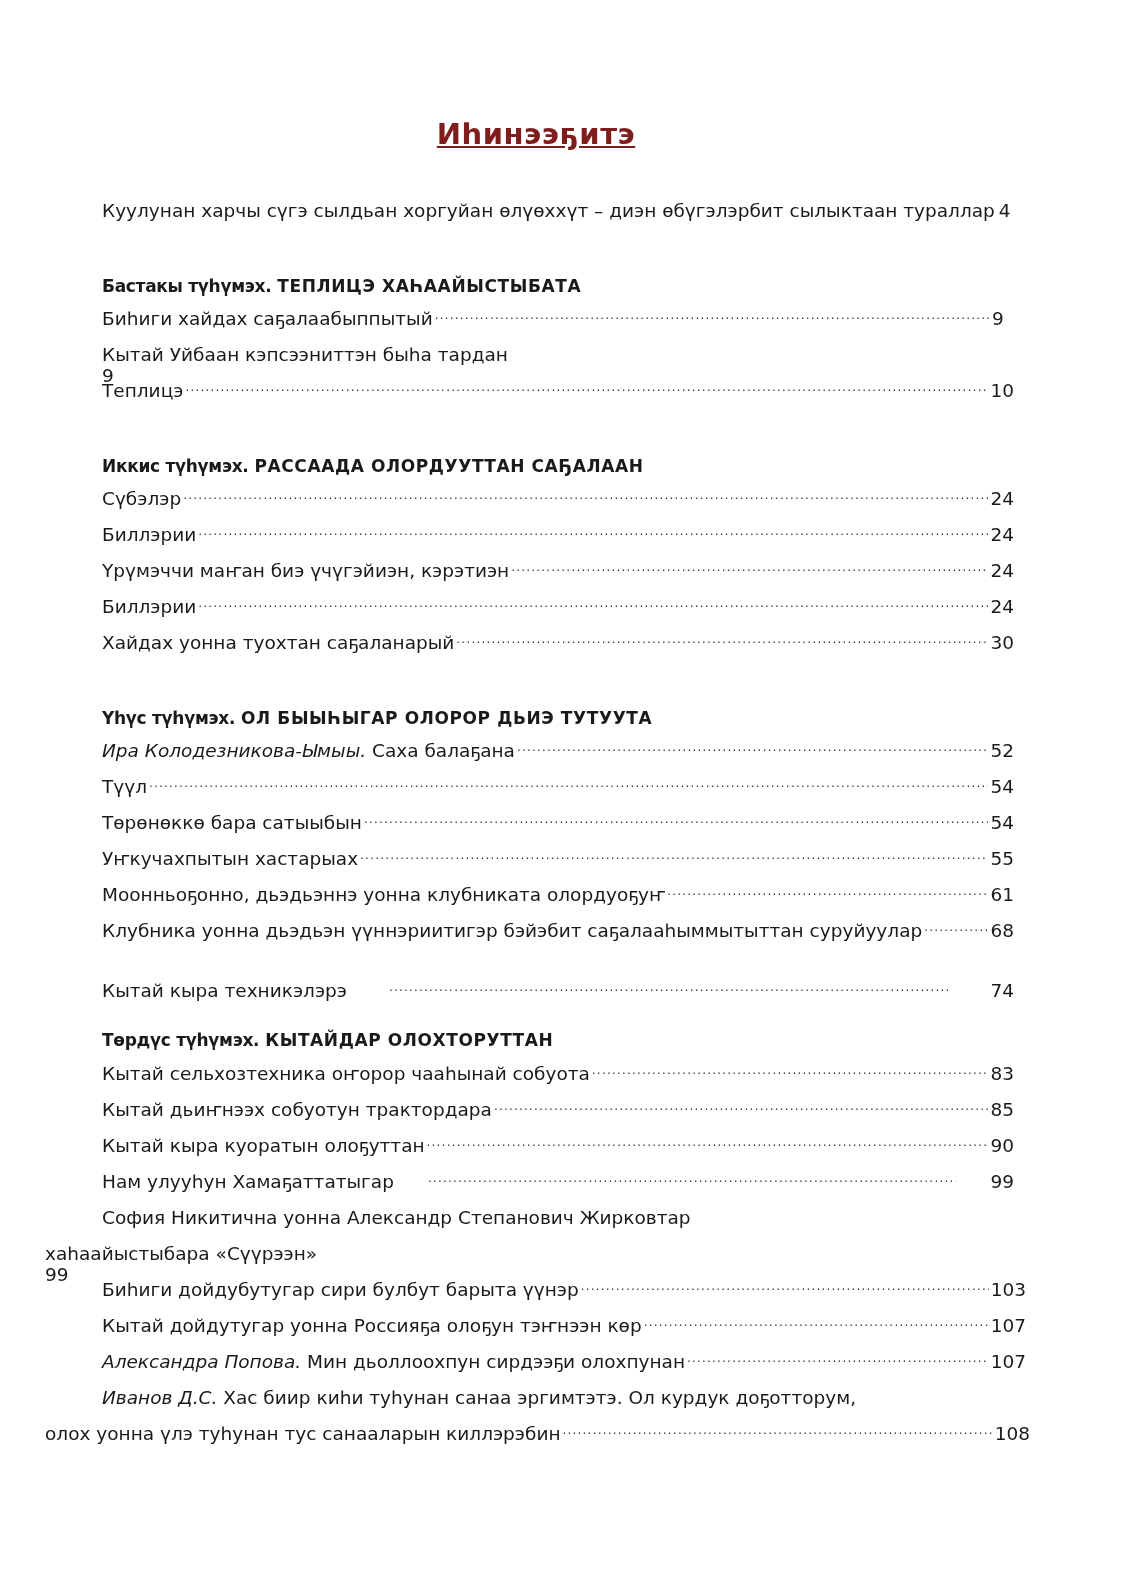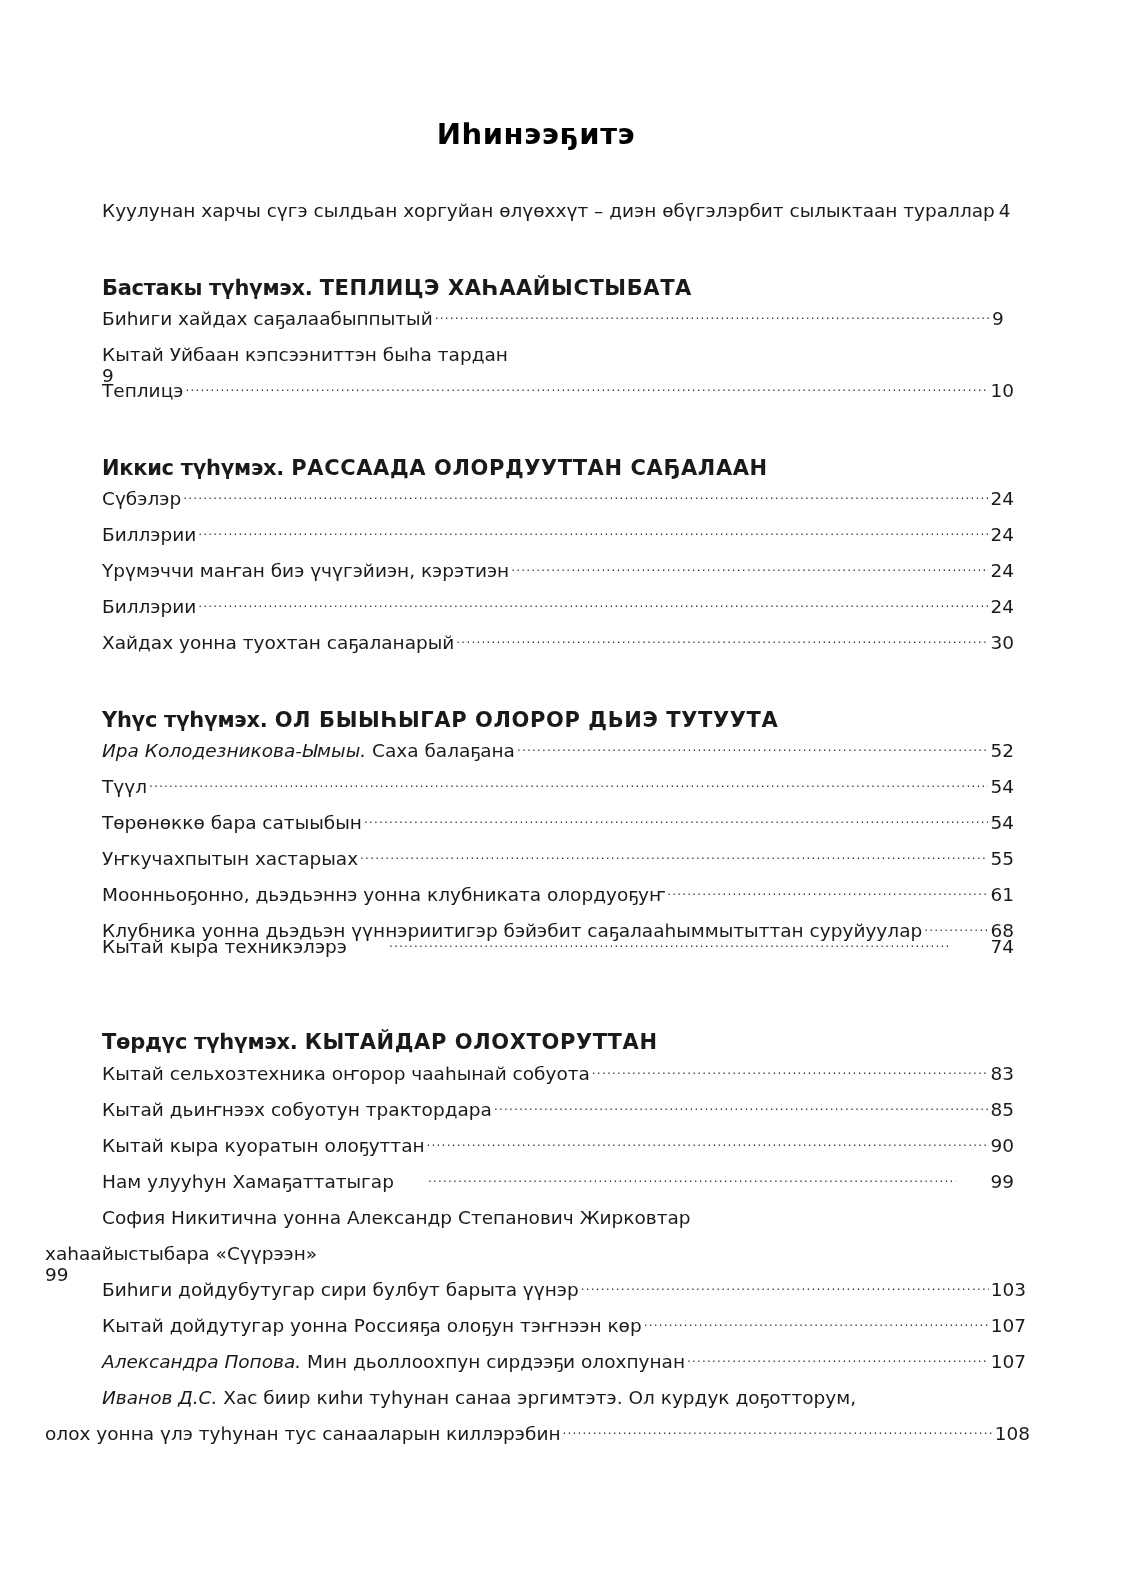--- a/index.html
+++ b/index.html
@@ -52,37 +52,37 @@
     .toc-line .page {
       flex: 0 0 auto;
       min-width: 10px;
       text-align: left;
     }
     .toc-line .page.r2 { min-width: 22px; }
     .toc-line .page.r3 { min-width: 34px; }
     .chapter {
       position: absolute;
       left: 102px;
-      font-size: 21px;
+      font-size: 17px;
       font-weight: bold;
       white-space: nowrap;
     }
     .chapter .ch-label { letter-spacing: -0.3px; }
     .chapter .ch-title { letter-spacing: 0.6px; }
     .cont-line {
       position: absolute;
       left: 102px;
       font-size: 18.5px;
       white-space: nowrap;
     }
   </style>
 </head>
 <body style="color: rgb(26, 26, 26);">
 
-<h1 class="page-title" style="color: #000000;">Иһинээҕитэ</h1>
+<h1 class="page-title" style="color: #7f1d1d; text-decoration: underline;">Иһинээҕитэ</h1>
 
 <div class="toc-line" style="top:200px; right:150px;">
   <span class="label">Куулунан харчы сүгэ сылдьан хоргуйан өлүөххүт – диэн өбүгэлэрбит сылыктаан тураллар</span>
   <span class="dots"></span>
   <span class="page">4</span>
 </div>
 
 <div class="chapter" style="top:276px;">
   <span class="ch-label">Бастакы түһүмэх.</span>
   <span class="ch-title">ТЕПЛИЦЭ ХАҺААЙЫСТЫБАТА</span>
@@ -160,21 +160,21 @@
 <div class="toc-line" style="top:884px;">
   <span class="label">Моонньоҕонно, дьэдьэннэ уонна клубниката олордуоҕуҥ</span>
   <span class="dots"></span>
   <span class="page r2">61</span>
 </div>
 <div class="toc-line" style="top:920px;">
   <span class="label">Клубника уонна дьэдьэн үүннэриитигэр бэйэбит саҕалааһыммытыттан суруйуулар</span>
   <span class="dots"></span>
   <span class="page r2">68</span>
 </div>
-<div class="toc-line" style="top:936px;gap:40px;">
+<div class="toc-line" style="top:980px;gap:40px;">
   <span class="label">Кытай кыра техникэлэрэ</span>
   <span class="dots"></span>
   <span class="page r2">74</span>
 </div>
 
 <div class="chapter" style="top:1030px;">
   <span class="ch-label">Төрдүс түһүмэх.</span>
   <span class="ch-title">КЫТАЙДАР ОЛОХТОРУТТАН</span>
 </div>
 <div class="toc-line" style="top:1063px;">

